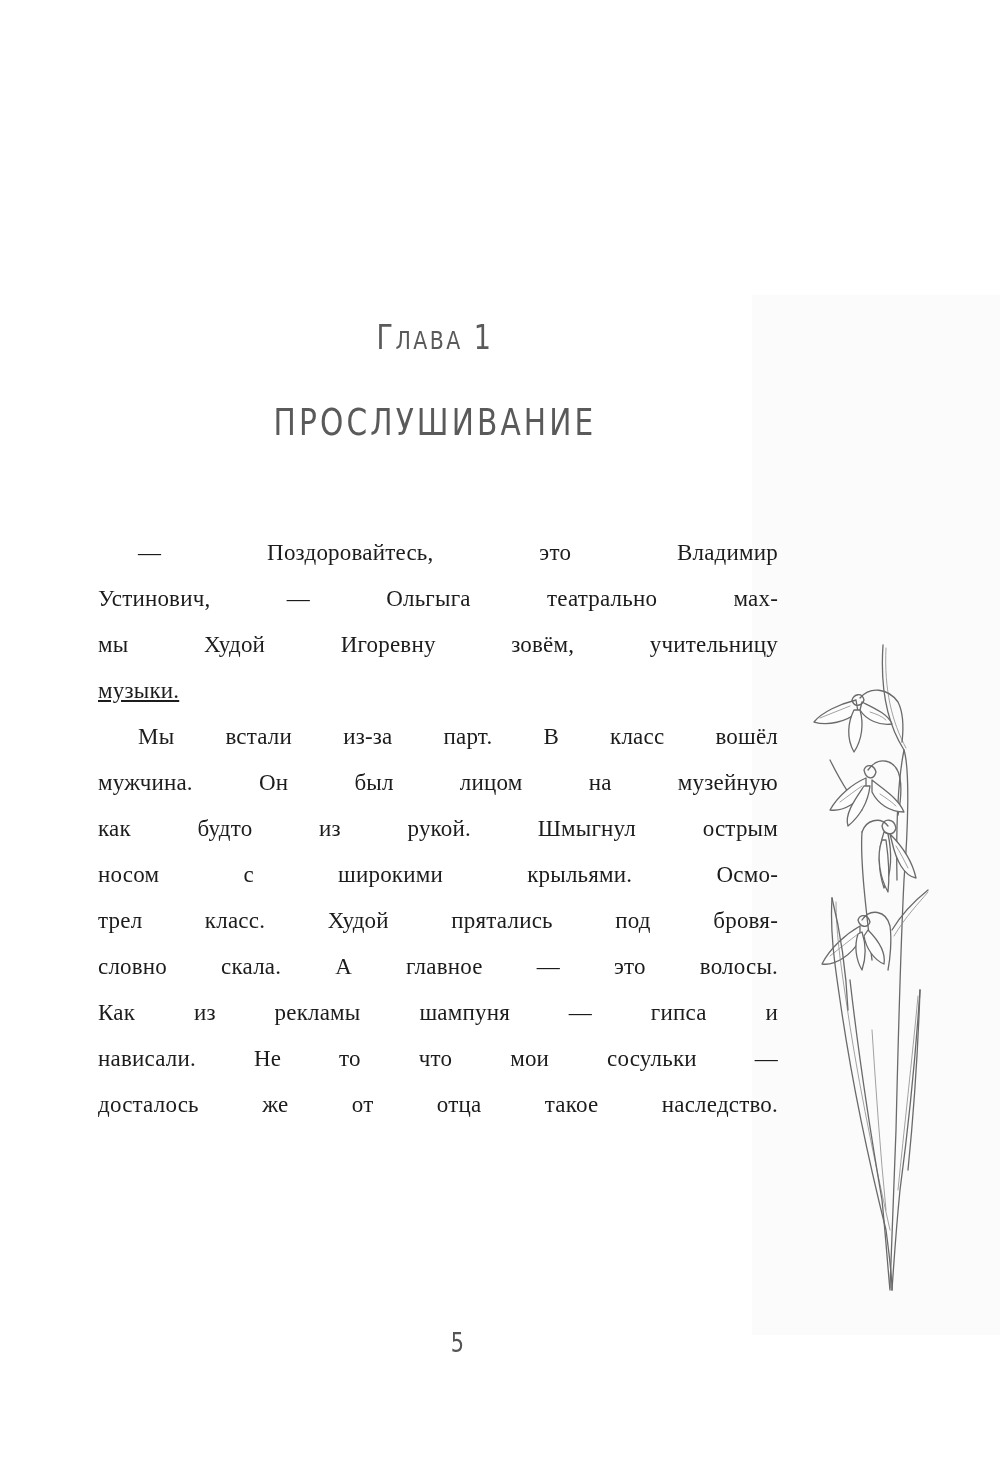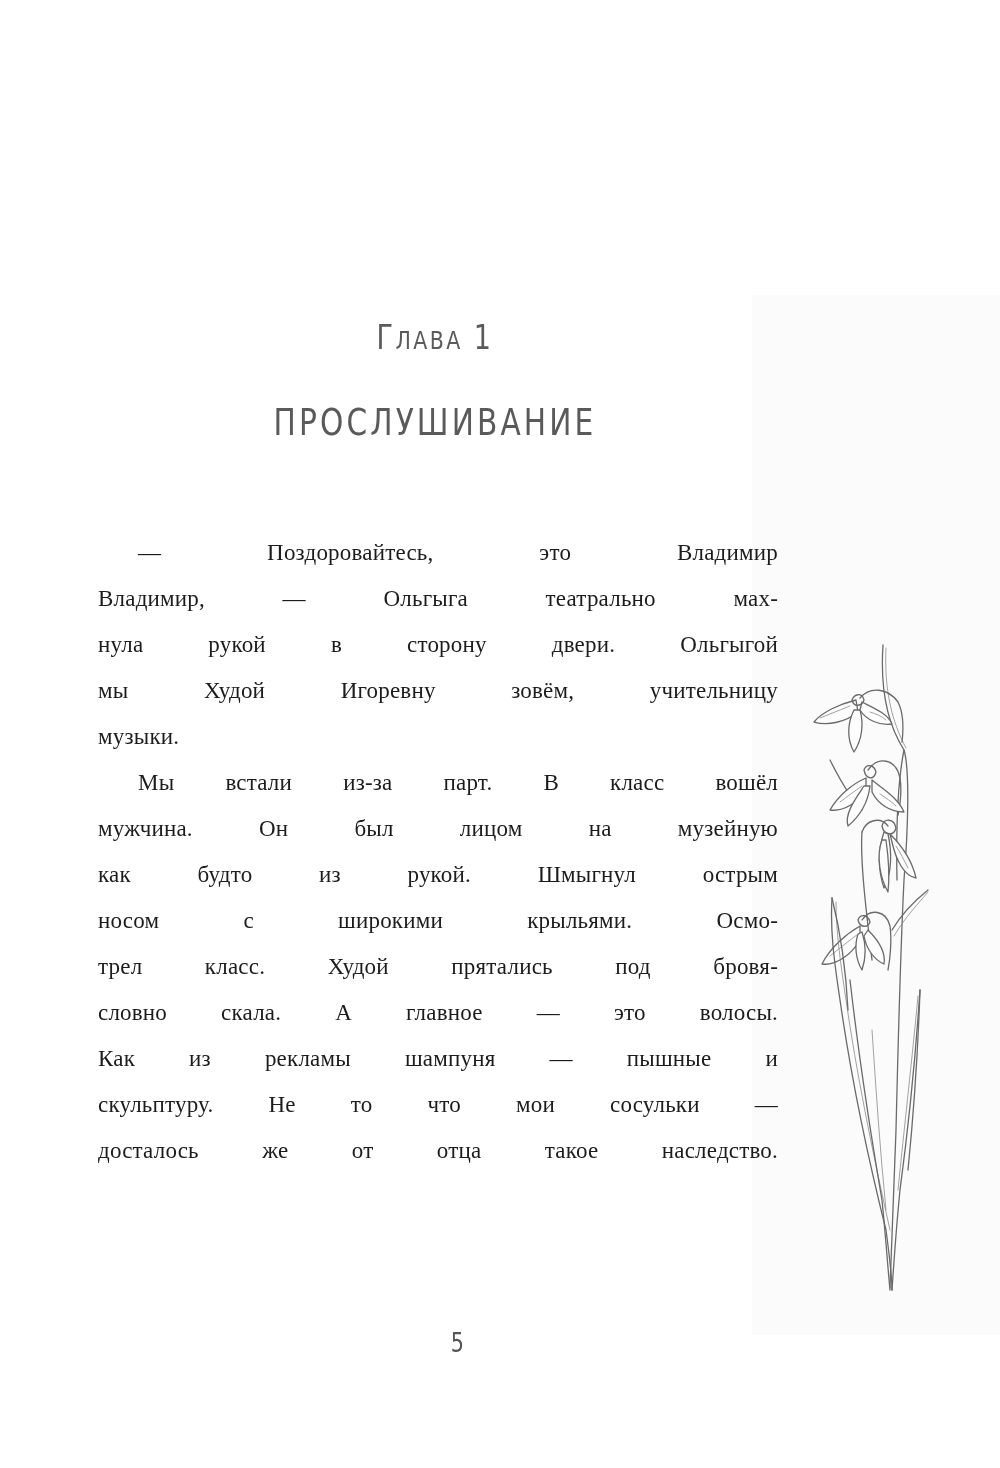--- a/index.html
+++ b/index.html
@@ -29,21 +29,21 @@
   .text-block {
     position: absolute; left: 98px; top: 530px; width: 680px;
   }
   .line {
     display: block; height: 46px; line-height: 46px;
     font-size: 23px; white-space: nowrap;
     text-align: justify; text-align-last: justify;
     letter-spacing: 0.2px;
   }
   .line.indent { padding-left: 40px; }
-  .line.last { text-align-last: left; }
+  .line.last { text-align-last: left; text-decoration: underline; }
   .page-number {
     position: absolute; left: 0; width: 915px; top: 1328px; text-align: center;
     font-family: "DejaVu Sans", sans-serif; font-size: 26px; color: #555;
     transform: scaleX(0.8); transform-origin: 457px 0;
   }
   .illustration { position: absolute; left: 800px; top: 630px; }
   .illustration path { fill: none; stroke: #6a6a6a; stroke-width: 1.3; stroke-linecap: round; stroke-linejoin: round; }
   .illustration path.thin { stroke: #8a8a8a; stroke-width: 0.8; }
   .illustration path.petal { fill: #fdfdfd; }
 </style>
@@ -54,34 +54,33 @@
 
 <div class="chapter-label">
   <span>Г</span><span class="smallcaps" style="text-transform:uppercase">лава</span>&nbsp;<span>1</span>
 </div>
 
 <div class="chapter-title">ПРОСЛУШИВАНИЕ</div>
 
 <div class="text-block">
   <div>
     <span class="line indent">— Поздоровайтесь, это Владимир</span>
-    <span class="line">Владимир, — Ольгыга театрально мах-</span>
-    <span class="line">нула рукой в сторону двери. Ольгыгой</span>
+    <span class="line">Устинович, — Ольгыга театрально мах-</span>
     <span class="line">мы Худой Игоревну зовём, учительницу</span>
     <span class="line last">музыки.</span>
   </div>
   <div>
     <span class="line indent">Мы встали из-за парт. В класс вошёл</span>
     <span class="line">мужчина. Он был лицом на музейную</span>
     <span class="line">как будто из рукой. Шмыгнул острым</span>
     <span class="line">носом с широкими крыльями. Осмо-</span>
     <span class="line">трел класс. Худой прятались под бровя-</span>
     <span class="line">словно скала. А главное — это волосы.</span>
-    <span class="line">Как из рекламы шампуня — пышные и</span>
-    <span class="line">скульптуру. Не то что мои сосульки —</span>
+    <span class="line">Как из рекламы шампуня — гипса и</span>
+    <span class="line">нависали. Не то что мои сосульки —</span>
     <span class="line">досталось же от отца такое наследство.</span>
   </div>
 </div>
 
 <svg class="illustration" width="150" height="670" viewBox="0 0 150 670" xmlns="http://www.w3.org/2000/svg">
 
   <path d="M83 15 C80 60 88 95 104 120 C110 140 108 200 104 250 C100 330 98 420 96 500 C94 560 92 610 90 658"></path>
   <path class="thin" d="M86 18 C84 60 92 92 106 118"></path>
   <path d="M104 120 C98 150 96 200 97 250"></path>
 

